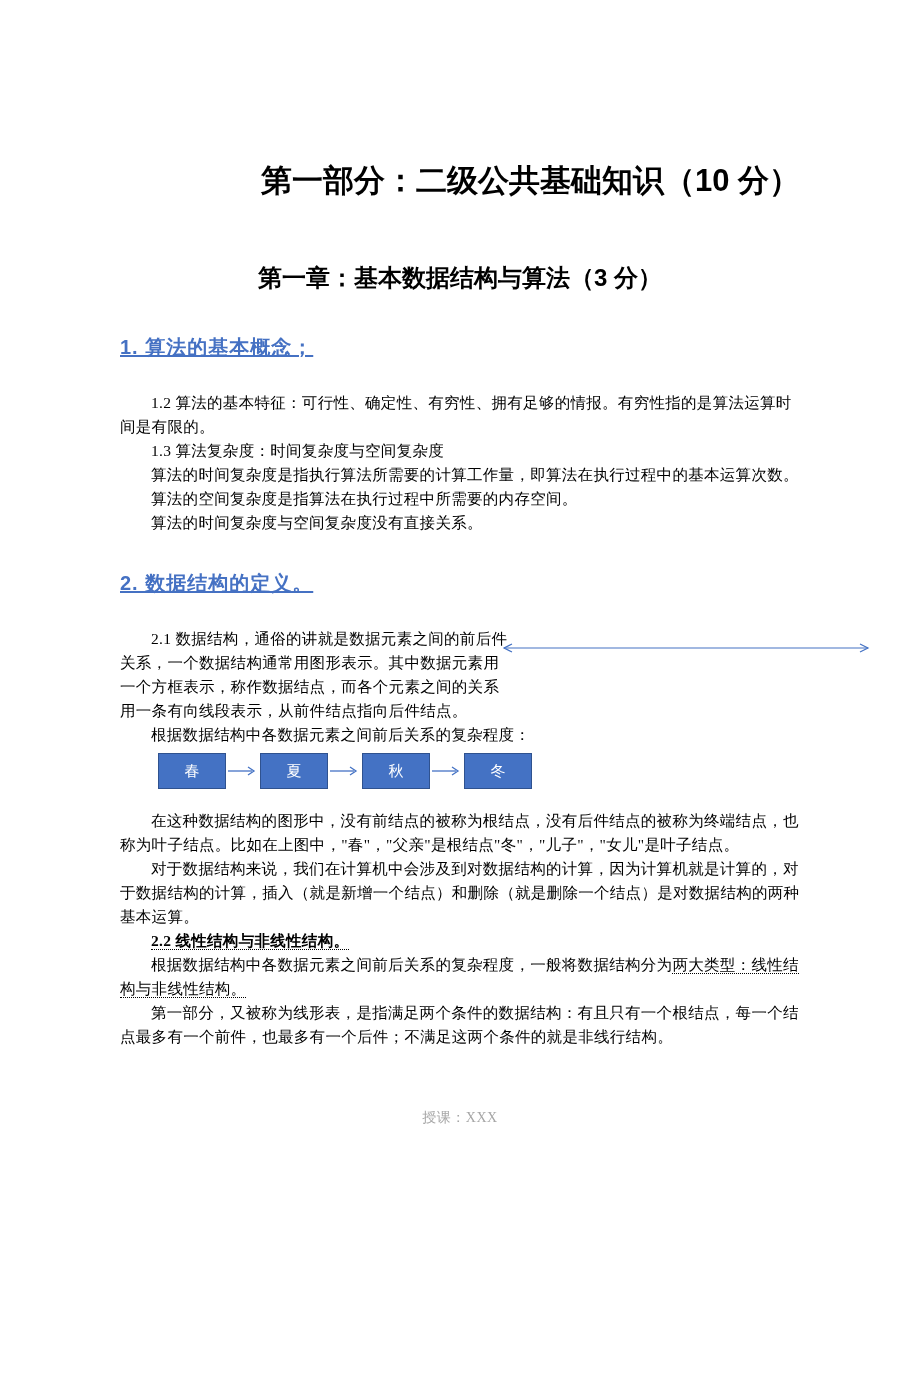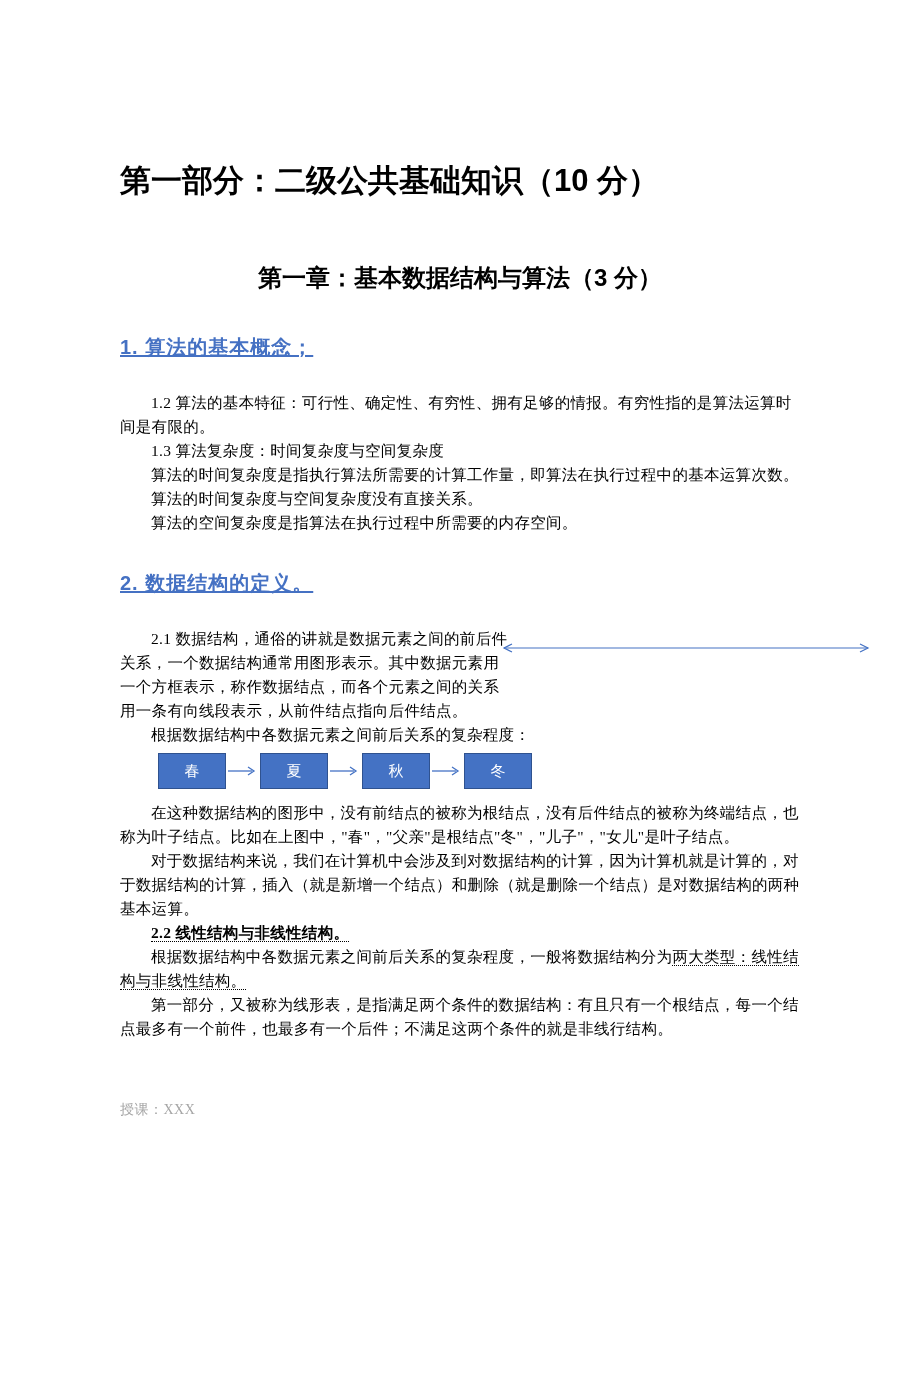--- a/index.html
+++ b/index.html
@@ -14,20 +14,21 @@
     box-sizing: border-box;
     padding: 160px 120px 40px 120px;
     position: relative;
   }
   .h1 {
     font-family: "SimHei", "黑体", sans-serif;
     font-size: 31px;
     font-weight: bold;
     color: #000;
     margin-bottom: 60px;
+    text-align: right;
   }
   .h2 {
     font-family: "SimHei", "黑体", sans-serif;
     font-size: 24px;
     font-weight: bold;
     color: #000;
     margin-bottom: 40px;
     text-align: center;
   }
   .h3 {
@@ -88,43 +89,43 @@
     align-items:center;
     justify-content:center;
   }
   .arrow svg { width: 34px; height: 14px; display:block; }
   .dotul {
     border-bottom: 1px dotted #000;
     padding-bottom: 0px;
   }
   .bold { font-weight: bold; }
   .footer {
-    text-align: left;
+    text-align: center;
     color: #A6A6A6;
     font-size: 14px;
     font-family: "SimSun","宋体",serif;
     margin-top: 60px;
     letter-spacing: 0.5px;
   }
 </style>
 </head>
 <body>
 
 <div class="page">
 
   <div class="h1">第一部分：二级公共基础知识（10 分）</div>
   <div class="h2">第一章：基本数据结构与算法（3 分）</div>
 
   <div class="section">
     <div class="h3">1.  算法的基本概念；</div>
     <p class="para">1.2 算法的基本特征：可行性、确定性、有穷性、拥有足够的情报。有穷性指的是算法运算时间是有限的。</p>
     <p class="para">1.3 算法复杂度：时间复杂度与空间复杂度</p>
     <p class="para">算法的时间复杂度是指执行算法所需要的计算工作量，即算法在执行过程中的基本运算次数。</p>
+    <p class="para">算法的空间复杂度是指算法在执行过程中所需要的内存空间。</p>
     <p class="para">算法的时间复杂度与空间复杂度没有直接关系。</p>
-    <p class="para">算法的空间复杂度是指算法在执行过程中所需要的内存空间。</p>
   </div>
 
   <div class="section">
     <div class="h3">2.  数据结构的定义。</div>
 
     <div class="clearfix">
       <div class="float-gap">
         <div class="arrowline">
           <svg width="380" height="10" viewBox="0 0 380 10">
             <line x1="8" y1="5" x2="372" y2="5" stroke="#4472C4" stroke-width="1.2"></line>
@@ -157,21 +158,21 @@
         <div class="arrow">
           <svg viewBox="0 0 34 14">
               <line x1="2" y1="7" x2="26" y2="7" stroke="#4472C4" stroke-width="1.3"></line>
               <polyline points="22,3 28,7 22,11" fill="none" stroke="#4472C4" stroke-width="1.3"></polyline>
             </svg>
         </div>
         <div class="node">冬</div>
       </div>
     </div>
 
-    <p class="para" style="margin-top:12px">在这种数据结构的图形中，没有前结点的被称为根结点，没有后件结点的被称为终端结点，也称为叶子结点。比如在上图中，"春"，"父亲"是根结点"冬"，"儿子"，"女儿"是叶子结点。</p>
+    <p class="para" style="margin-top:20px">在这种数据结构的图形中，没有前结点的被称为根结点，没有后件结点的被称为终端结点，也称为叶子结点。比如在上图中，"春"，"父亲"是根结点"冬"，"儿子"，"女儿"是叶子结点。</p>
     <p class="para">对于数据结构来说，我们在计算机中会涉及到对数据结构的计算，因为计算机就是计算的，对于数据结构的计算，插入（就是新增一个结点）和删除（就是删除一个结点）是对数据结构的两种基本运算。</p>
     <p class="para"><span class="bold"><span class="dotul">2.2 线性结构与非线性结构。</span></span></p>
     <p class="para"><span>根据数据结构中各数据元素之间前后关系的复杂程度，一般将数据结构分为</span><span class="dotul">两大类型：线性结构与非线性结构。</span></p>
     <p class="para">第一部分，又被称为线形表，是指满足两个条件的数据结构：有且只有一个根结点，每一个结点最多有一个前件，也最多有一个后件；不满足这两个条件的就是非线行结构。</p>
   </div>
 
   <div class="footer">授课：XXX</div>
 
 </div>
 

